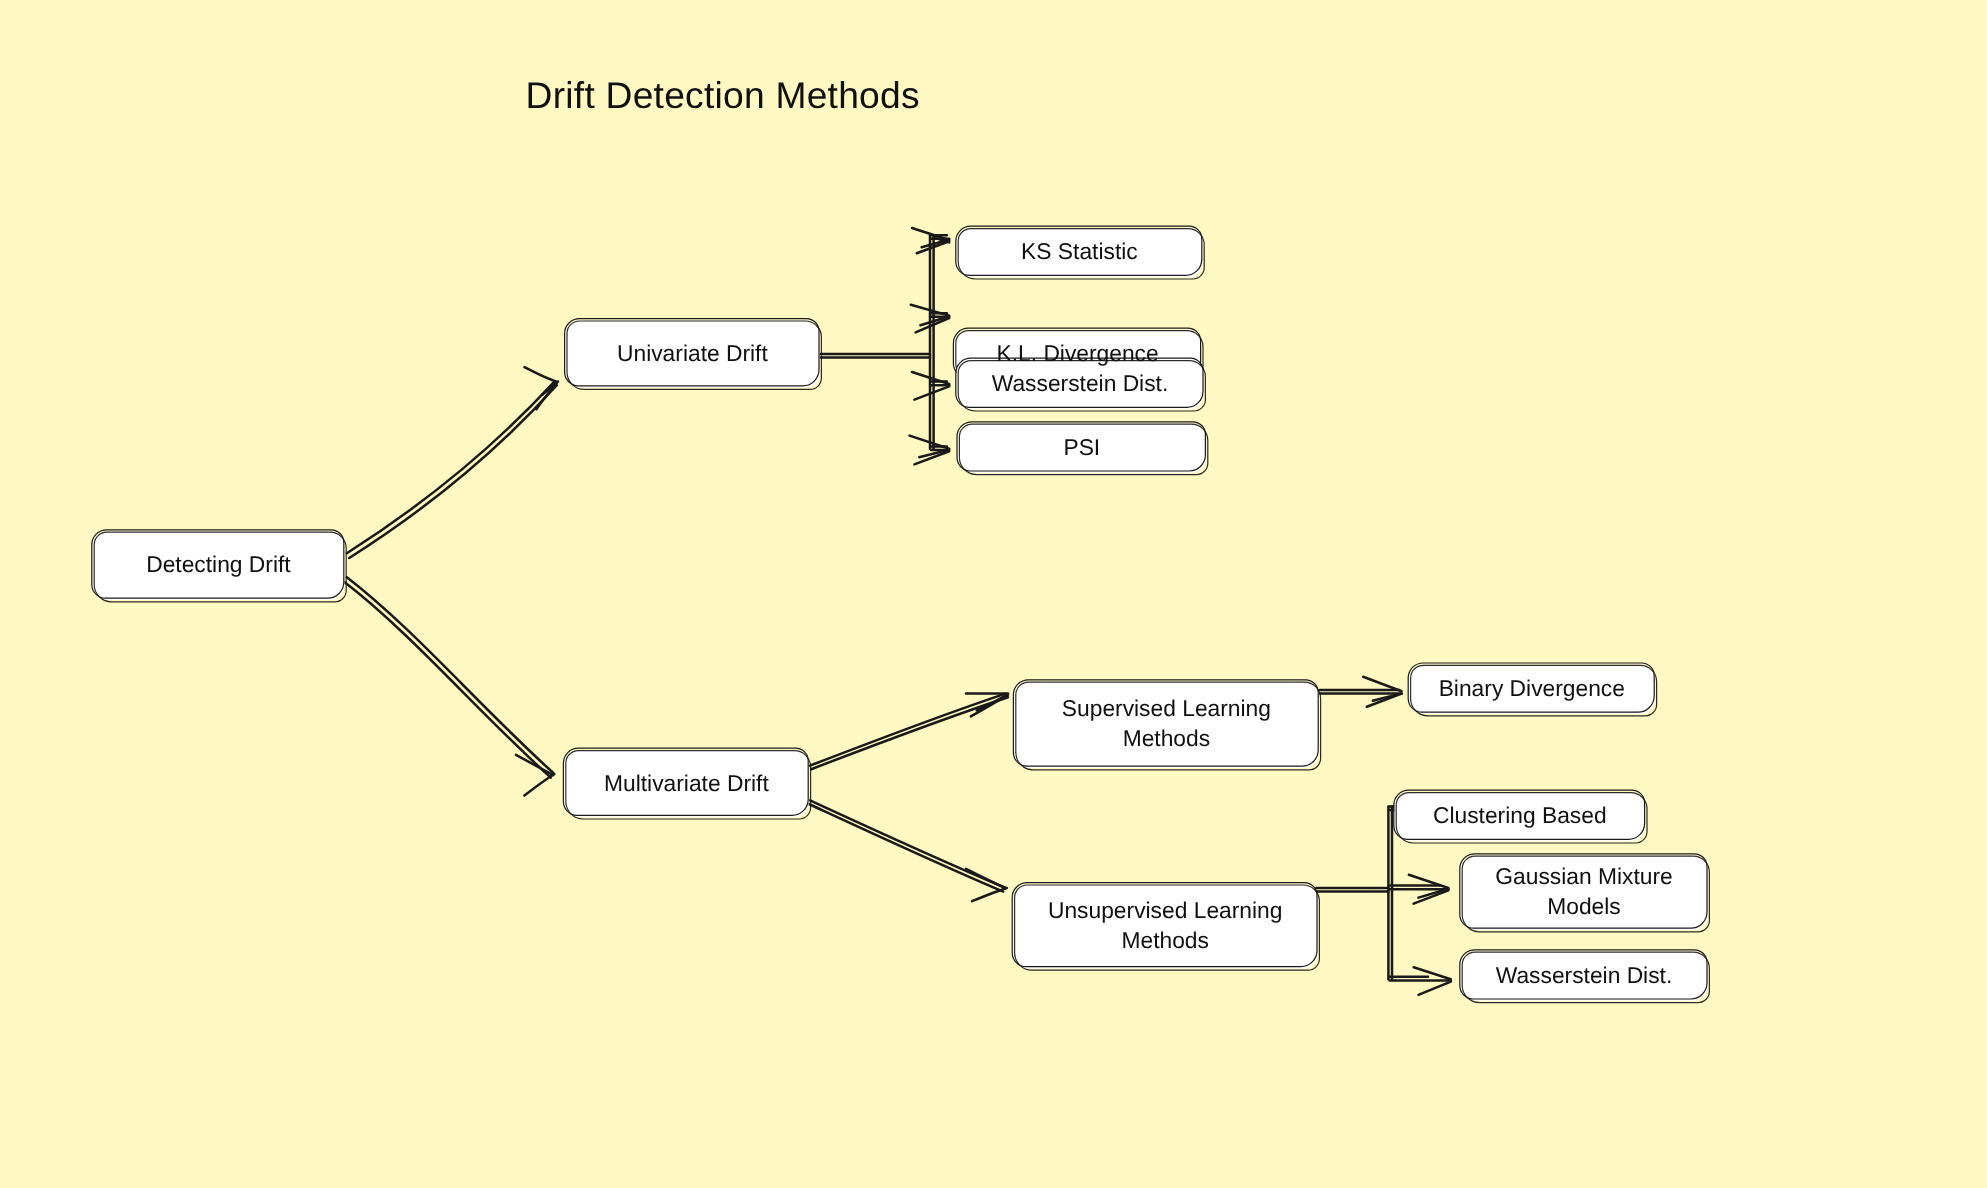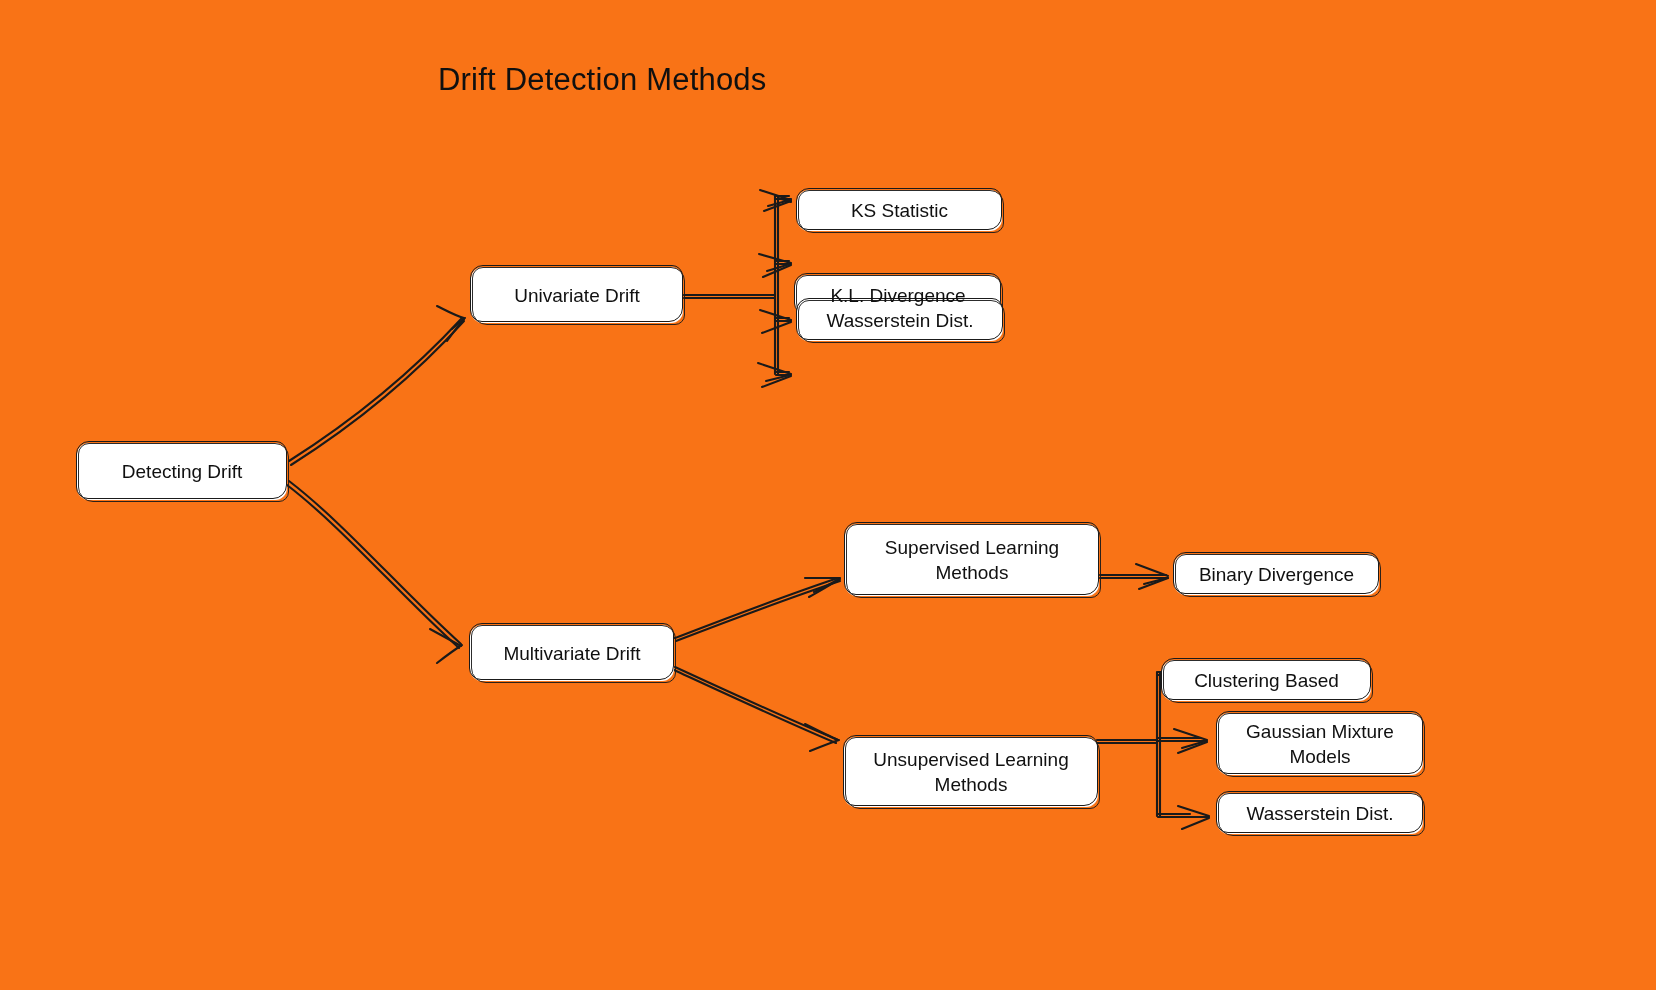--- a/index.html
+++ b/index.html
@@ -10,21 +10,21 @@
   }
   body {
     font-family: "Liberation Sans", sans-serif;
     color: #111111;
     -webkit-font-smoothing: antialiased;
   }
   #canvas {
     position: relative;
     width: 1656px;
     height: 990px;
-    background: #f97316;
+    background: #fef9c3;
     overflow: hidden;
   }
   #edges {
     position: absolute;
     left: 0;
     top: 0;
     width: 1656px;
     height: 990px;
     pointer-events: none;
   }
@@ -198,22 +198,25 @@
   </div>
 
   <div class="node" style="left:795px; top:243px; width:206px; height:41px;margin-top:32px;">
     <span class="node-label">K.L. Divergence</span>
   </div>
 
   <div class="node" style="left:797px; top:300px; width:206px; height:41px;">
     <span class="node-label">Wasserstein Dist.</span>
   </div>
 
-
-  <div class="node" style="left:845px; top:524px; width:254px; height:72px;">
+  <div class="node" style="left:798px; top:353px; width:207px; height:41px;">
+    <span class="node-label">PSI</span>
+  </div>
+
+  <div class="node" style="left:845px; top:568px; width:254px; height:72px;">
     <span class="node-label">Supervised Learning
 Methods</span>
   </div>
 
   <div class="node" style="left:844px; top:737px; width:254px; height:70px;">
     <span class="node-label">Unsupervised Learning
 Methods</span>
   </div>
 
   <div class="node" style="left:1174px; top:554px; width:205px; height:41px;">

